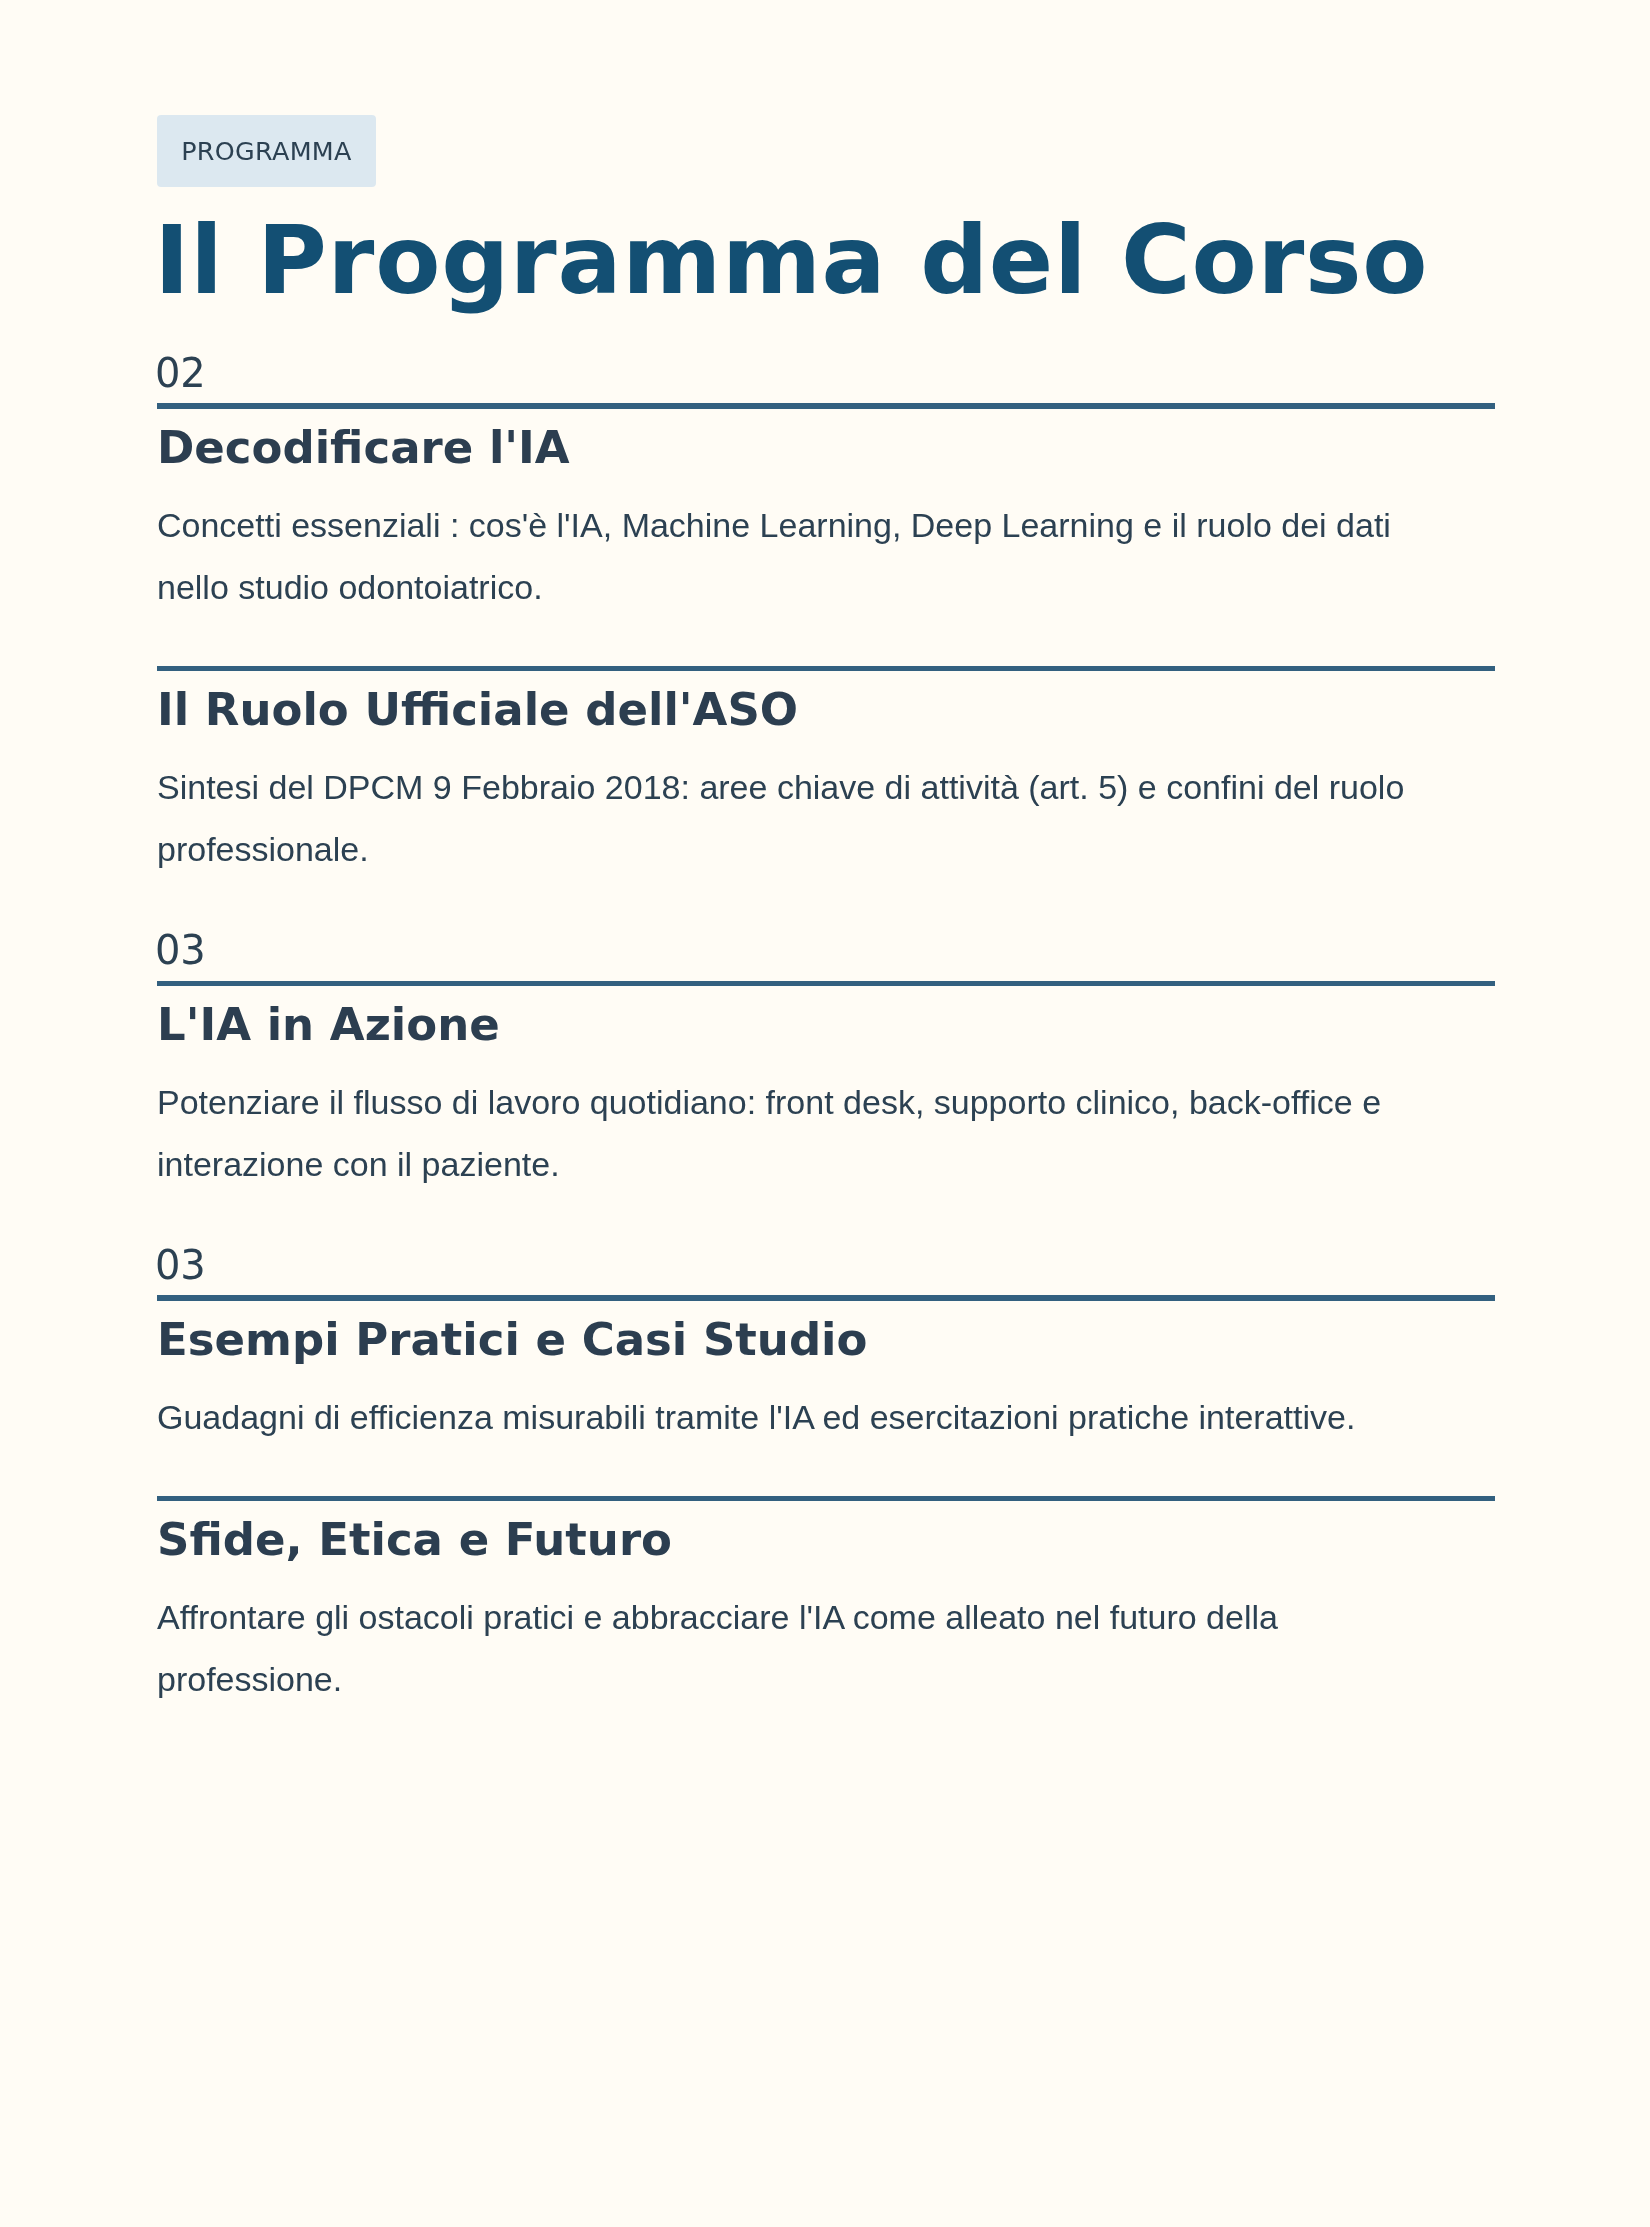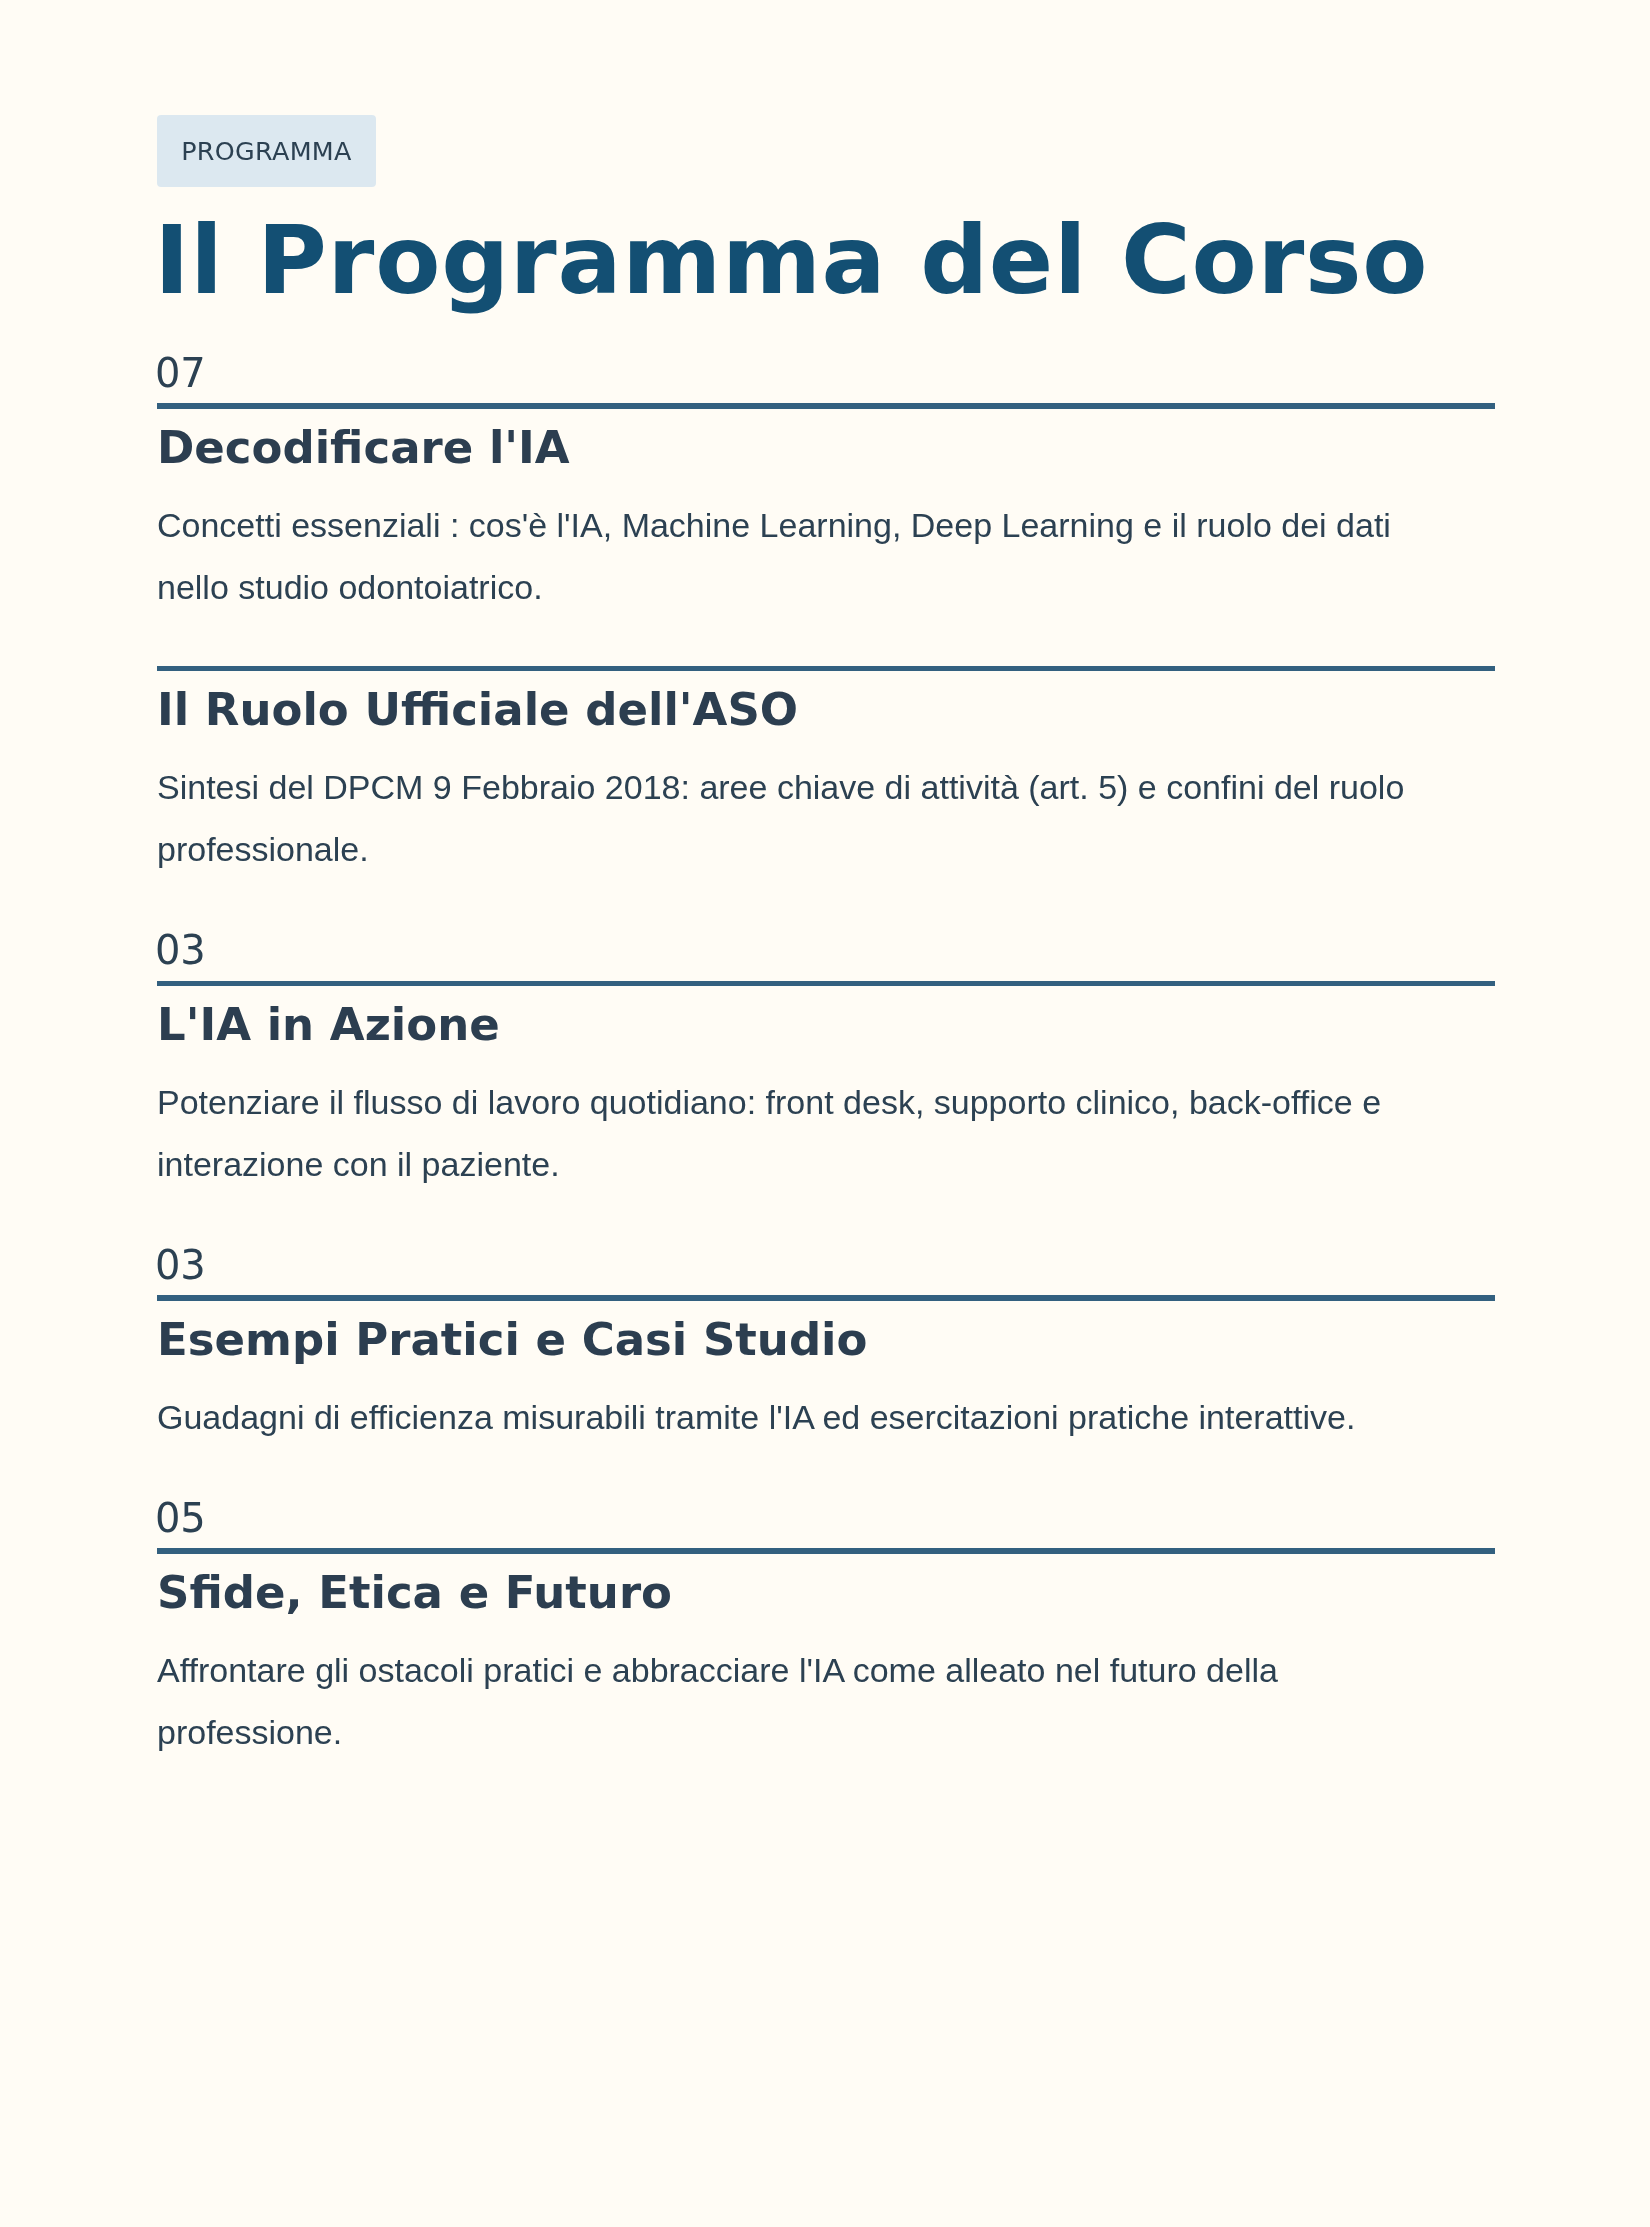--- a/index.html
+++ b/index.html
@@ -92,21 +92,21 @@
 </head>
 <body>
 
 <div class="page">
   <div class="badge">PROGRAMMA</div>
   <h1 class="title">Il Programma del Corso</h1>
 
   <div class="sections">
 
     <div class="section">
-      <div class="sec-num">07</div>
+      <div class="sec-num">02</div>
       <div class="sec-rule"></div>
       <div class="sec-heading">Decodificare l'IA</div>
       <div class="sec-body">Concetti essenziali : cos'è l'IA, Machine Learning, Deep Learning e il ruolo dei dati
 nello studio odontoiatrico.</div>
     </div>
 
     <div class="section">
       <div class="sec-rule"></div>
       <div class="sec-heading">Il Ruolo Ufficiale dell'ASO</div>
       <div class="sec-body">Sintesi del DPCM 9 Febbraio 2018: aree chiave di attività (art. 5) e confini del ruolo
@@ -122,21 +122,20 @@
     </div>
 
     <div class="section">
       <div class="sec-num">03</div>
       <div class="sec-rule"></div>
       <div class="sec-heading">Esempi Pratici e Casi Studio</div>
       <div class="sec-body">Guadagni di efficienza misurabili tramite l'IA ed esercitazioni pratiche interattive.</div>
     </div>
 
     <div class="section">
-      <div class="sec-num">05</div>
       <div class="sec-rule"></div>
       <div class="sec-heading">Sfide, Etica e Futuro</div>
       <div class="sec-body">Affrontare gli ostacoli pratici e abbracciare l'IA come alleato  nel futuro della
 professione.</div>
     </div>
 
   </div>
 </div>
 
 

